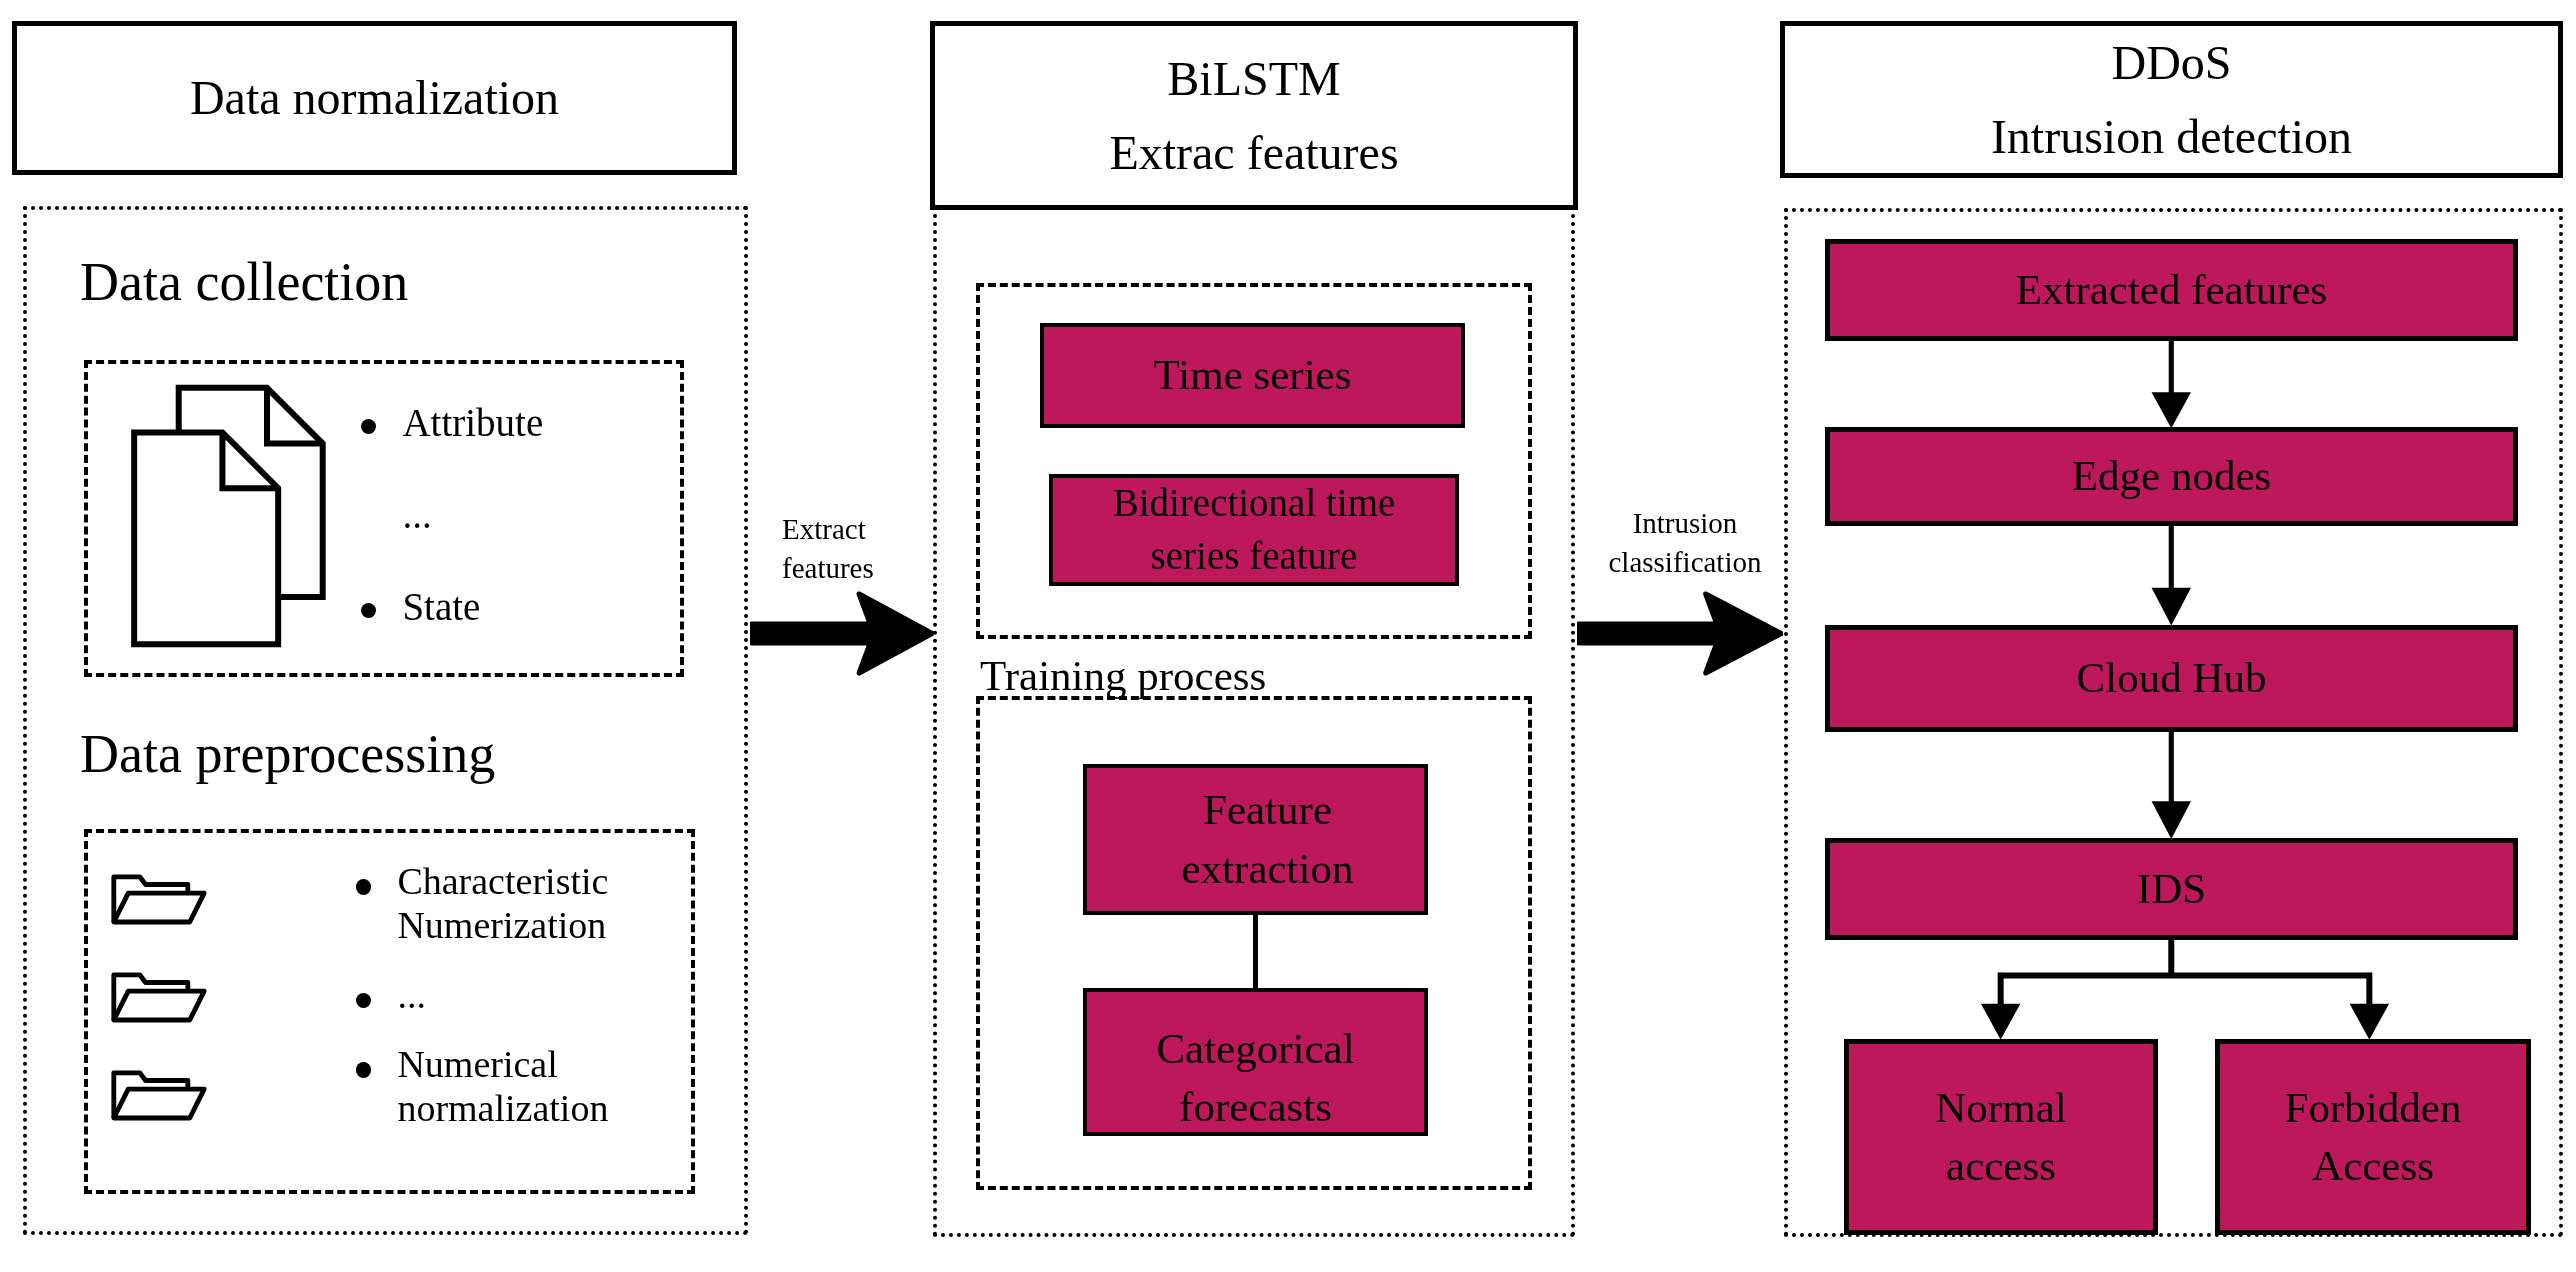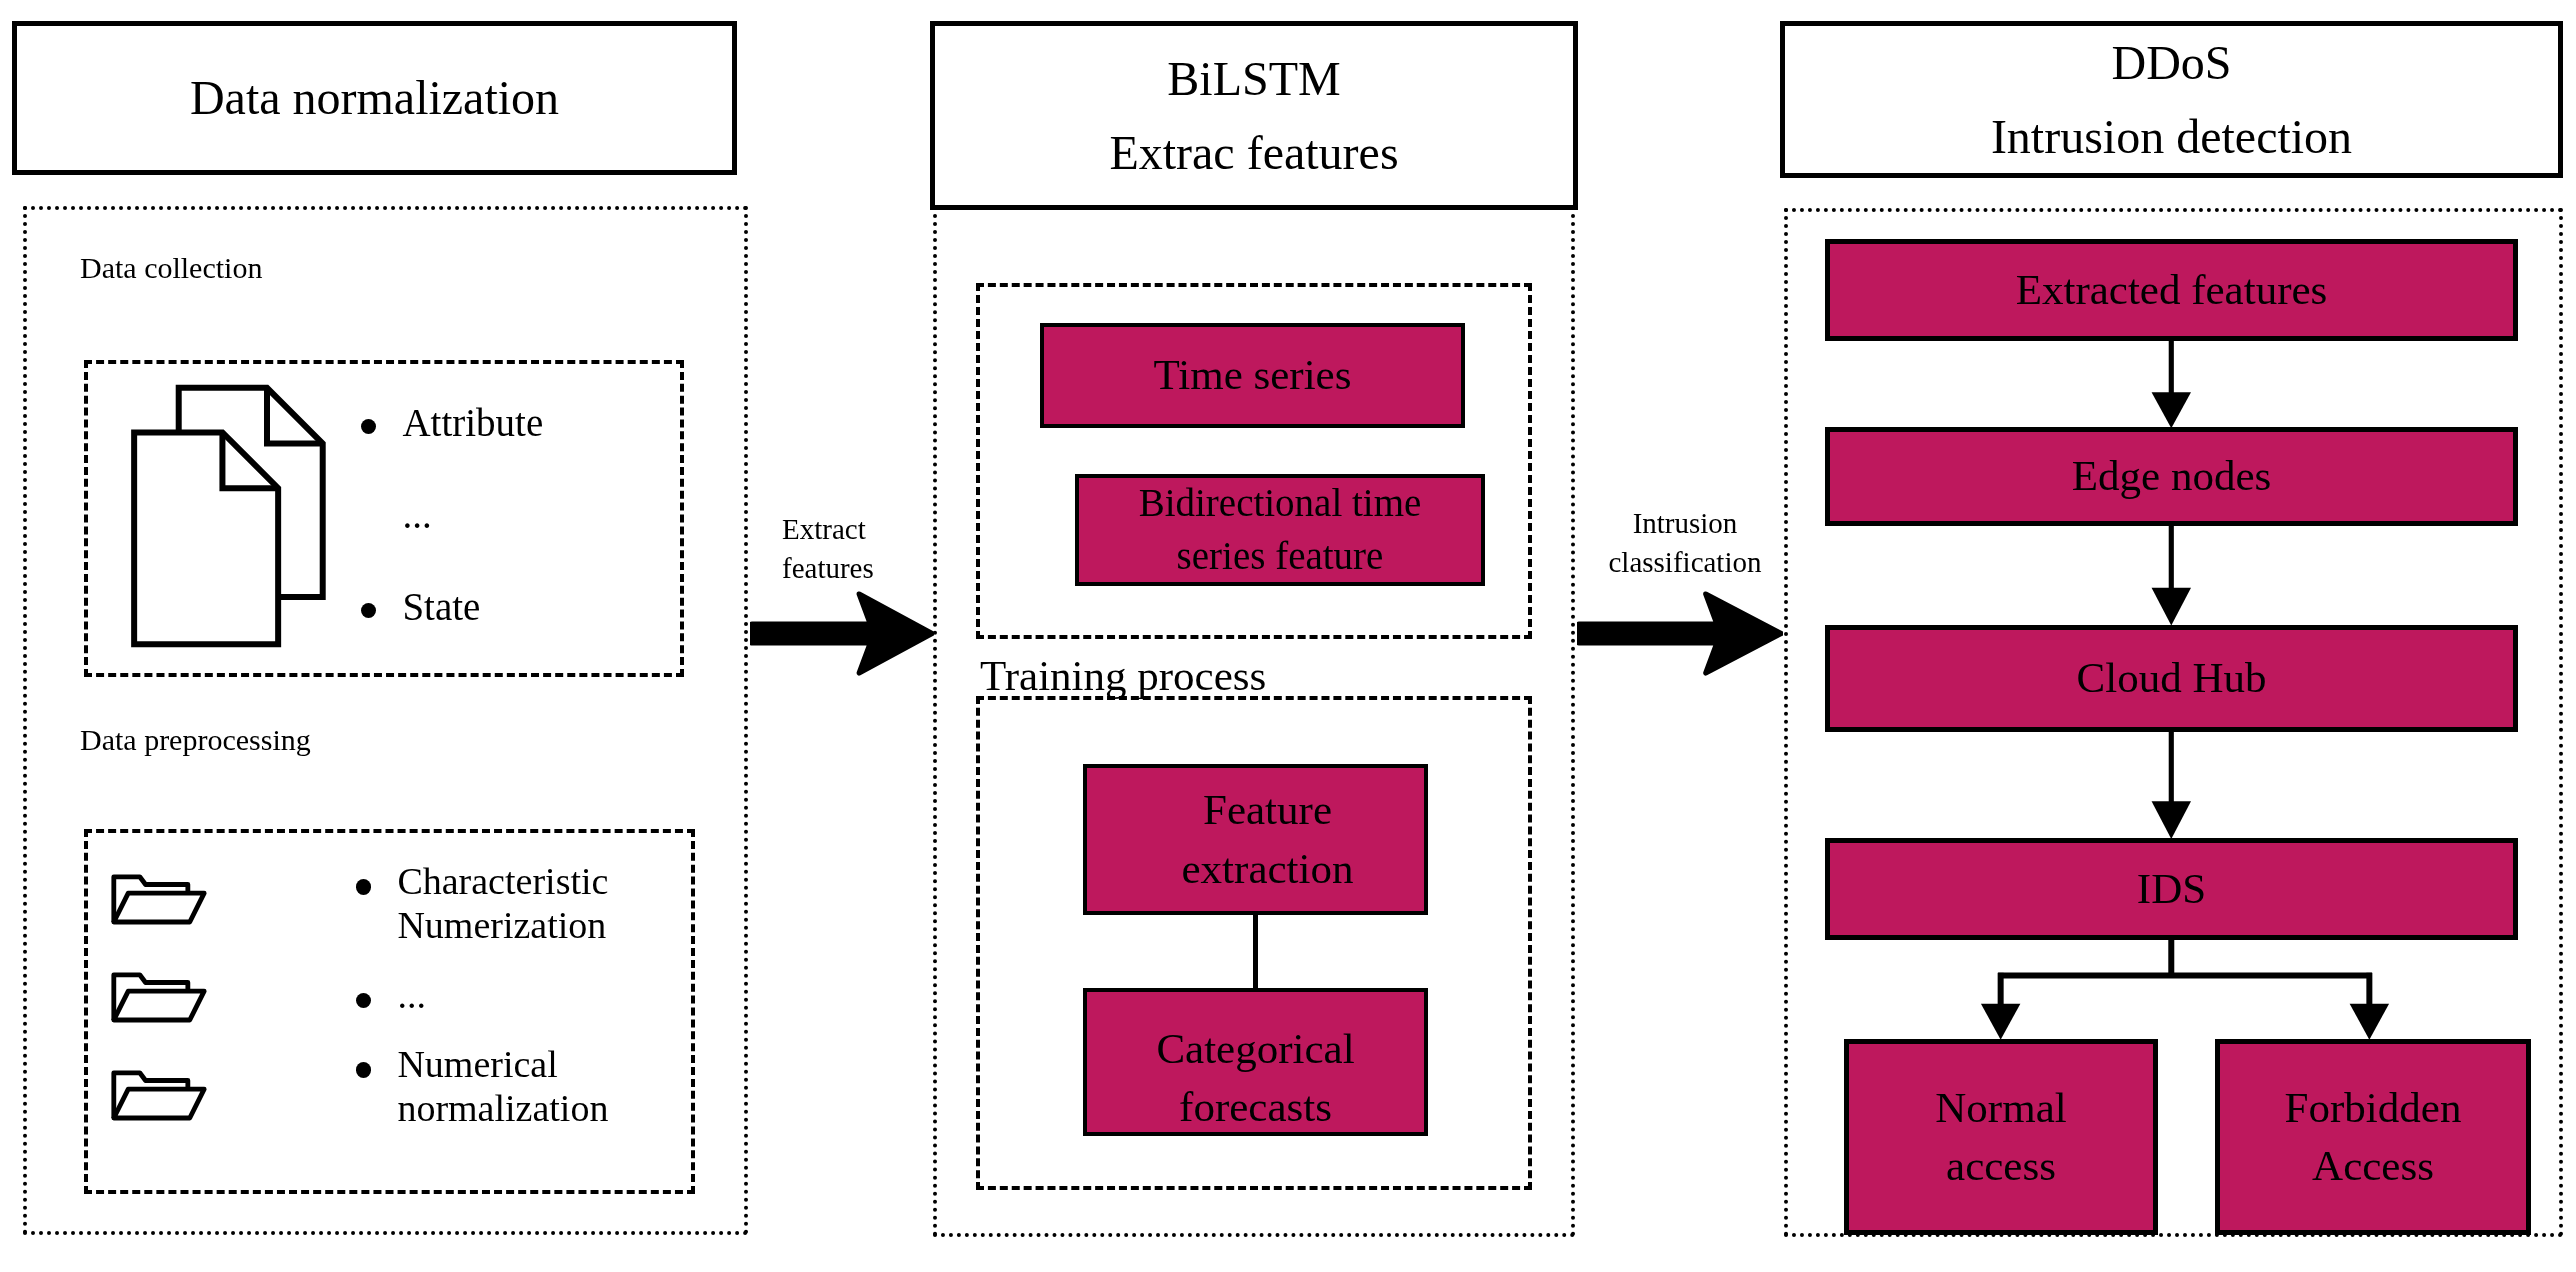--- a/index.html
+++ b/index.html
@@ -11,21 +11,21 @@
   }
   #diagram { position: absolute; inset: 0; }
 
   .title-box {
     position: absolute; border: 5.1px solid #000; background: #fff;
     display: flex; flex-direction: column; align-items: center; justify-content: center;
     font-size: 48px; text-align: center; line-height: 1.55;
   }
   .panel { position: absolute; border: 4.3px dotted #000; }
   .dashdot { position: absolute; border: 4.3px dashed #000; }
-  .heading { position: absolute; font-size: 30px; white-space: nowrap; }
+  .heading { position: absolute; font-size: 54px; white-space: nowrap; }
   .solid-box {
     position: absolute; border: 4.3px solid #000; background: #be185d;
     display: flex; align-items: center; justify-content: center;
     text-align: center; font-size: 43px; line-height: 1.35;
   }
   .flow-box { border-width: 5.1px; }
   .outcome-box { padding: 0 51px; }
   .outcome-box span { display: inline-block; max-width: 210px; }
 
   .bullet-list { position: absolute; display: flex; flex-direction: column; }
@@ -129,21 +129,21 @@
     <span>BiLSTM</span>
     <span>Extrac features</span>
   </div>
 
   <div class="panel" style="left:933px; top:206px; width:642px; height:1031px;">
 
     <div class="dashdot" style="left:39px; top:73px; width:556px; height:356px;">
       <div class="solid-box" style="left:60px; top:36px; width:425px; height:105px;">
         <span>Time series</span>
       </div>
-      <div class="solid-box" style="left:69px; top:187px; width:410px; height:112px; font-size:39px;margin-left:26px;">
+      <div class="solid-box" style="left:69px; top:187px; width:410px; height:112px; font-size:39px;">
         <span style="max-width:343px;">Bidirectional time series feature</span>
       </div>
     </div>
 
     <div class="heading" style="left:43px; top:441px; font-size:43px;">Training process</div>
 
     <div class="dashdot" style="left:39px; top:486px; width:556px; height:494px;">
       <div class="solid-box" style="left:103px; top:64px; width:345px; height:151px;padding-left:24px;">
         <span style="max-width:257px;">Feature extraction</span>
       </div>

